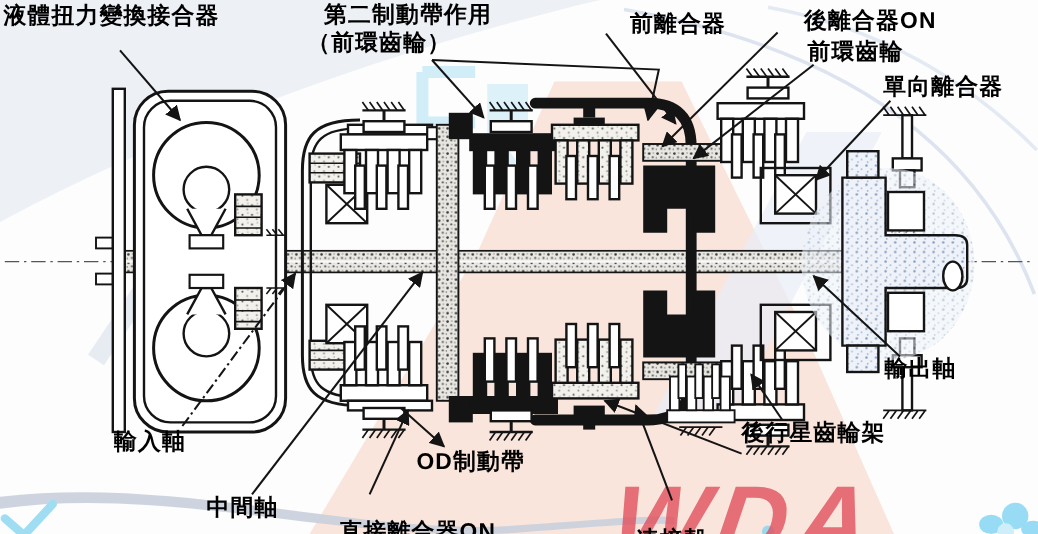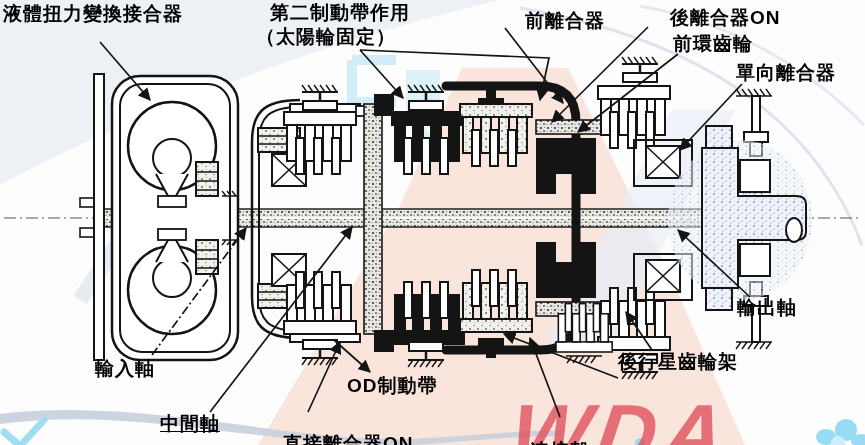--- a/index.html
+++ b/index.html
@@ -234,26 +234,26 @@
     <line x1="560" y1="417" x2="530" y2="338" marker-end="url(#arr)"></line>
     <line x1="308" y1="412" x2="340" y2="342" marker-end="url(#arr)"></line>
     <line x1="334" y1="340" x2="370" y2="372" marker-end="url(#arr)"></line>
     <line x1="210" y1="412" x2="352" y2="227" marker-end="url(#arr)"></line>
     <line x1="152" y1="355" x2="246" y2="228" stroke-dasharray="9 3 2 3" marker-end="url(#arr)"></line>
   </g>
 </svg>
 
 <div class="lbl" style="left:3px;top:3px;">液體扭力變換接合器</div>
 <div class="lbl" style="left:270px;top:2px;">第二制動帶作用</div>
-<div class="lbl" style="left:256px;top:26px;">（太陽輪固定）</div>
+<div class="lbl" style="left:256px;top:26px;">（前環齒輪）</div>
 <div class="lbl" style="left:477px;top:10px;margin-left:48px;">前離合器</div>
 <div class="lbl" style="left:636px;top:7px;margin-left:34px;">後離合器ON</div>
 <div class="lbl" style="left:673px;top:33px;">前環齒輪</div>
 <div class="lbl" style="left:736px;top:62px;text-align:center;">單向離合器</div>
 <div class="lbl" style="left:737px;top:297px;">輸出軸</div>
 <div class="lbl" style="left:618px;top:351px;text-align:center;">後行星齒輪架</div>
 <div class="lbl" style="left:530px;top:440px;">連接殼</div>
 <div class="lbl" style="left:283px;top:433px;">直接離合器ON</div>
 <div class="lbl" style="left:347px;top:375px;">OD制動帶</div>
-<div class="lbl" style="left:160px;top:413px;text-decoration:underline;">中間軸</div>
+<div class="lbl" style="left:172px;top:413px;">中間軸</div>
 <div class="lbl" style="left:95px;top:358px;">輸入軸</div>
 
 </div>
 
 </body></html>

